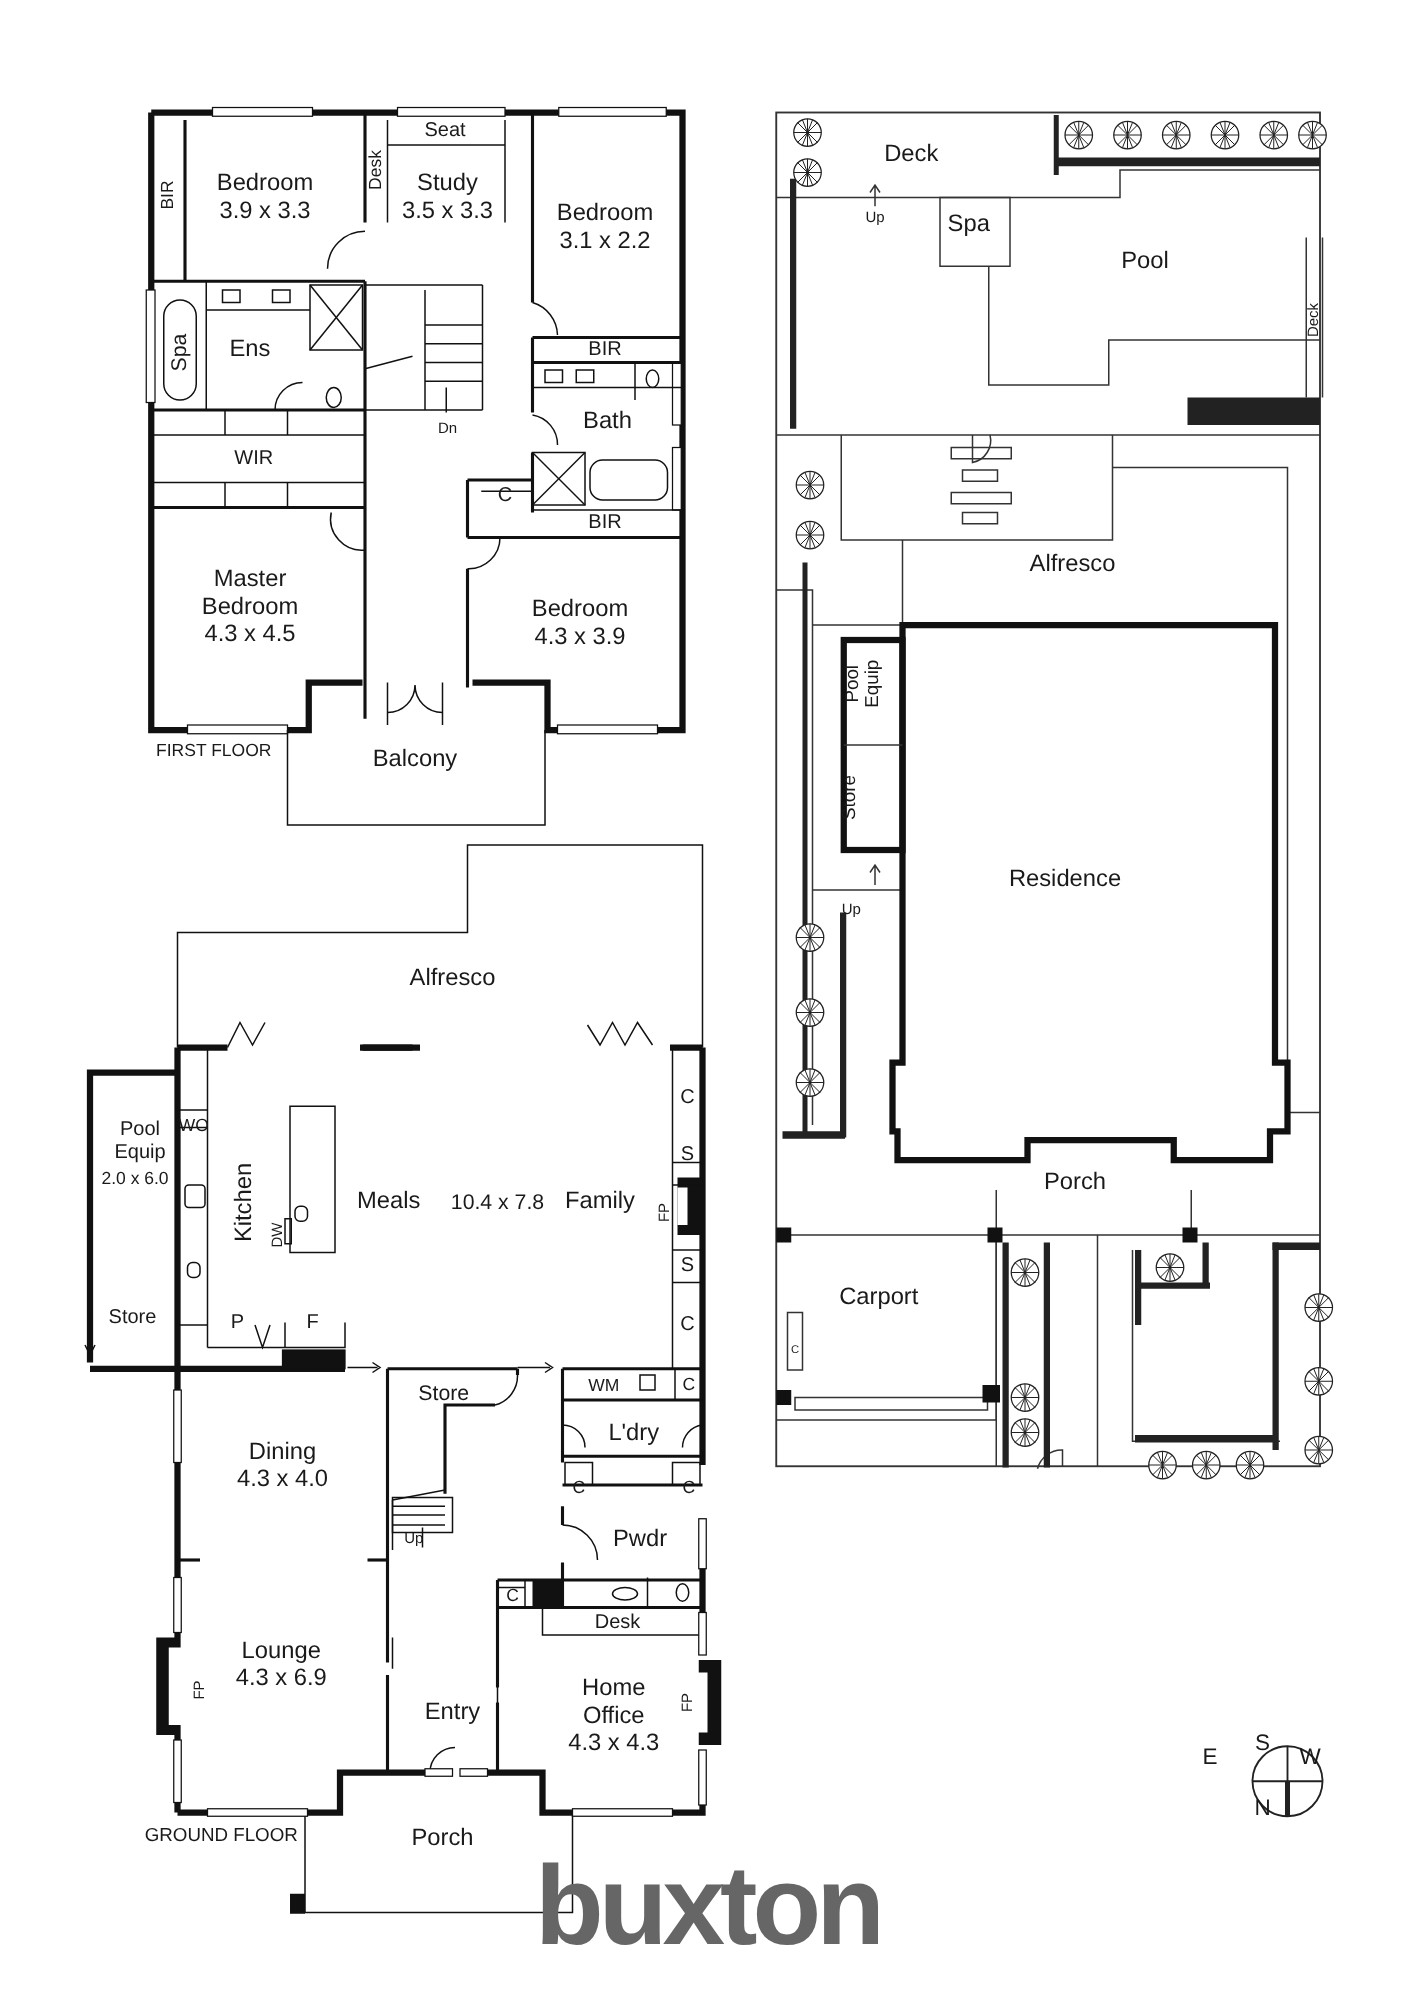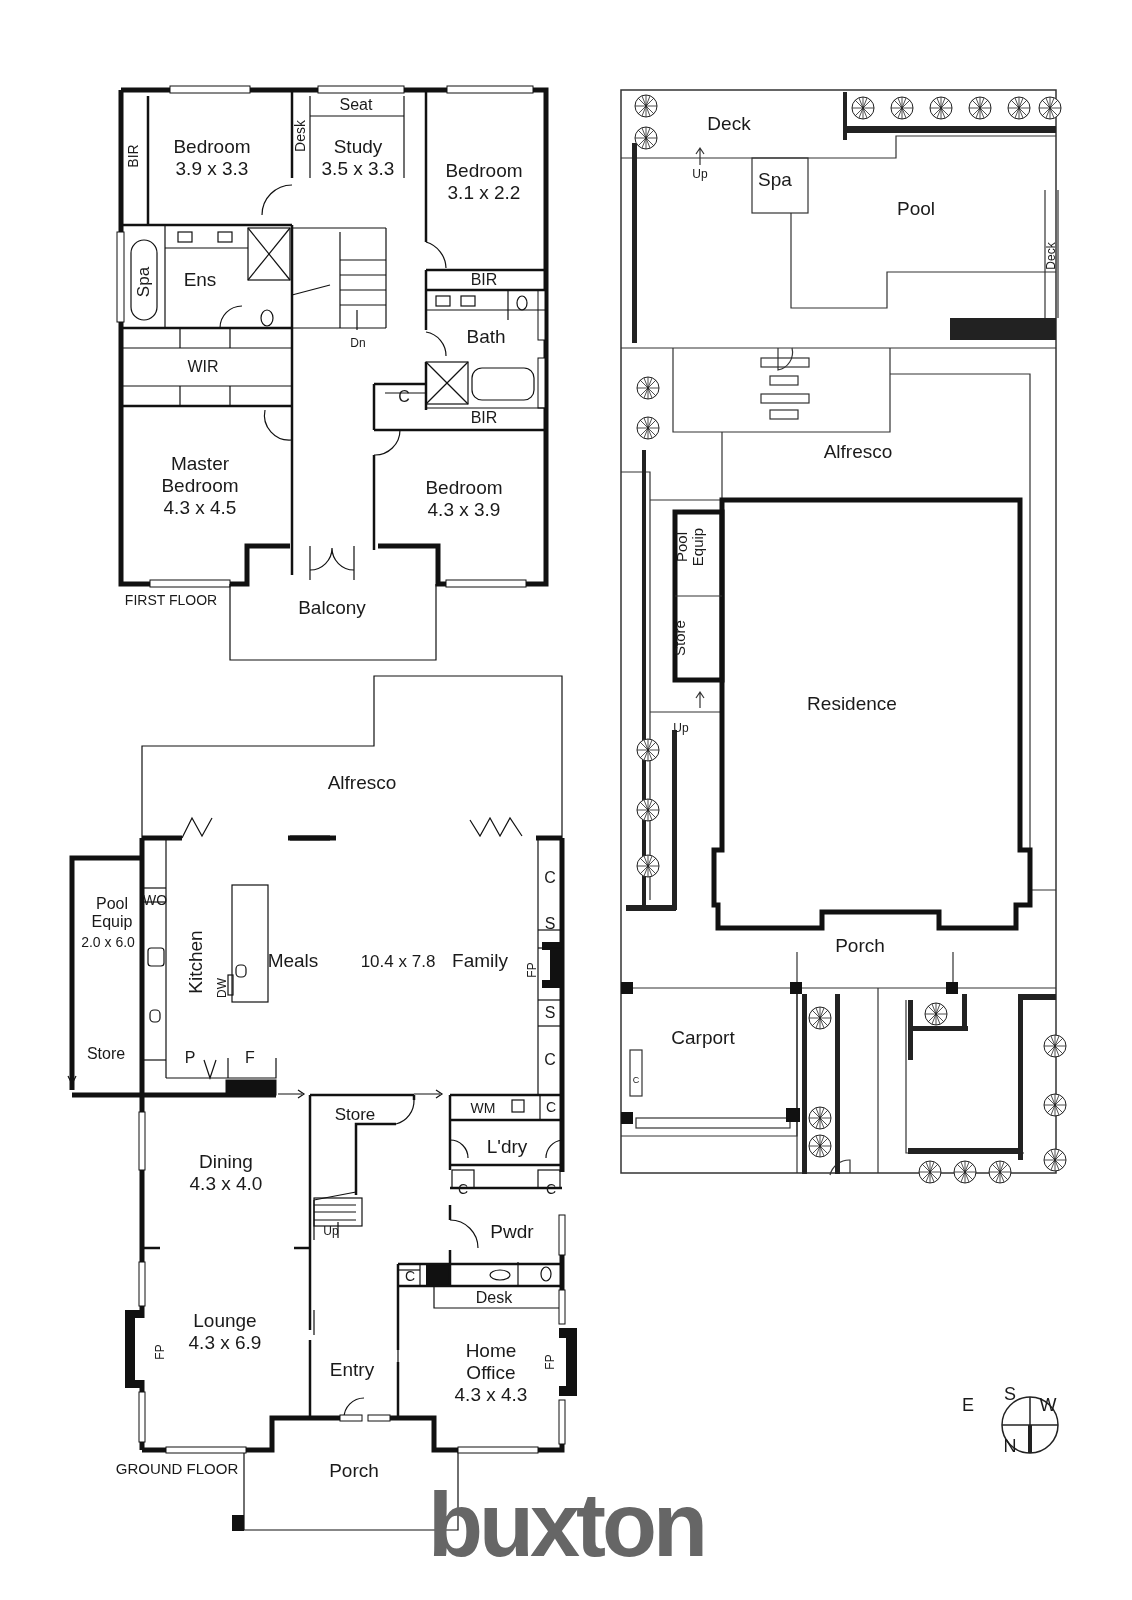--- a/index.html
+++ b/index.html
@@ -366,21 +366,21 @@
   <div>Pool</div>
   <div>Equip</div>
 </div>
 <div class="lbl sm" style="left:108px;top:942px">2.0 x 6.0</div>
 <div class="lbl sm" style="left:106px;top:1054px;font-size:16px">Store</div>
 <div class="lbl xs" style="left:155px;top:900px;font-size:14px">WO</div>
 <div class="lbl rot" style="left:196px;top:962px">Kitchen</div>
 <div class="lbl xs rot" style="left:222px;top:988px">DW</div>
 <div class="lbl sm" style="left:190px;top:1058px;font-size:16px">P</div>
 <div class="lbl sm" style="left:250px;top:1058px;font-size:16px">F</div>
-<div class="lbl" style="left:293px;top:961px">Meals</div>
+<div class="lbl" style="left:311px;top:961px">Meals</div>
 <div class="lbl sm" style="left:398px;top:962px;font-size:17px">10.4 x 7.8</div>
 <div class="lbl" style="left:480px;top:961px">Family</div>
 <div class="lbl sm" style="left:550px;top:878px;font-size:16px">C</div>
 <div class="lbl sm" style="left:550px;top:924px;font-size:16px">S</div>
 <div class="lbl xs rot" style="left:532px;top:970px">FP</div>
 <div class="lbl sm" style="left:550px;top:1013px;font-size:16px">S</div>
 <div class="lbl sm" style="left:550px;top:1060px;font-size:16px">C</div>
 <div class="lbl sm" style="left:355px;top:1115px;font-size:17px">Store</div>
 <div class="lbl sm" style="left:483px;top:1108px">WM</div>
 <div class="lbl sm" style="left:551px;top:1107px">C</div>
@@ -393,21 +393,21 @@
 <div class="lbl xs" style="left:331px;top:1231px">Up</div>
 <div class="lbl" style="left:226px;top:1173px">
   <div>Dining</div>
   <div>4.3 x 4.0</div>
 </div>
 <div class="lbl" style="left:225px;top:1332px">
   <div>Lounge</div>
   <div>4.3 x 6.9</div>
 </div>
 <div class="lbl xs rot" style="left:160px;top:1352px">FP</div>
-<div class="lbl" style="left:352px;top:1370px">Entry</div>
+<div class="lbl" style="left:362px;top:1370px">Entry</div>
 <div class="lbl" style="left:491px;top:1373px">
   <div>Home</div>
   <div>Office</div>
   <div>4.3 x 4.3</div>
 </div>
 <div class="lbl xs rot" style="left:550px;top:1362px">FP</div>
 <div class="lbl" style="left:354px;top:1471px">Porch</div>
 <div class="lbl sm" style="left:177px;top:1469px;font-size:15px">GROUND FLOOR</div>
 
 <div class="lbl" style="left:729px;top:124px">Deck</div>

